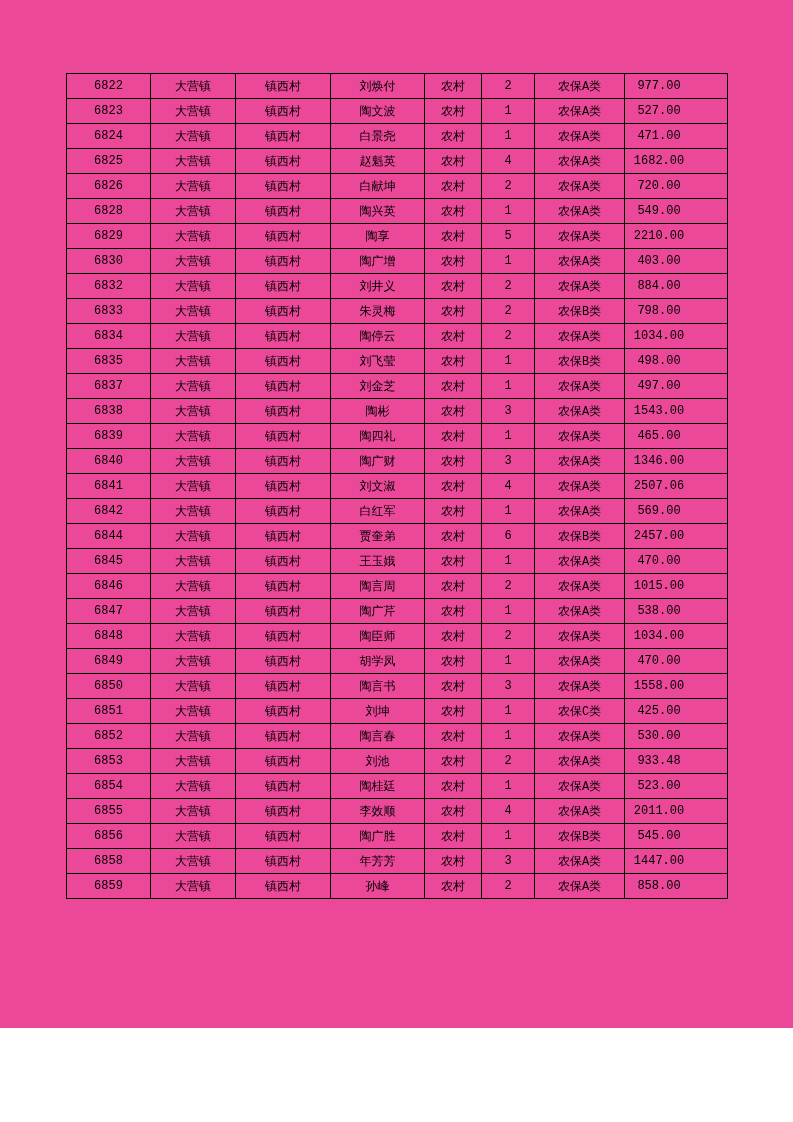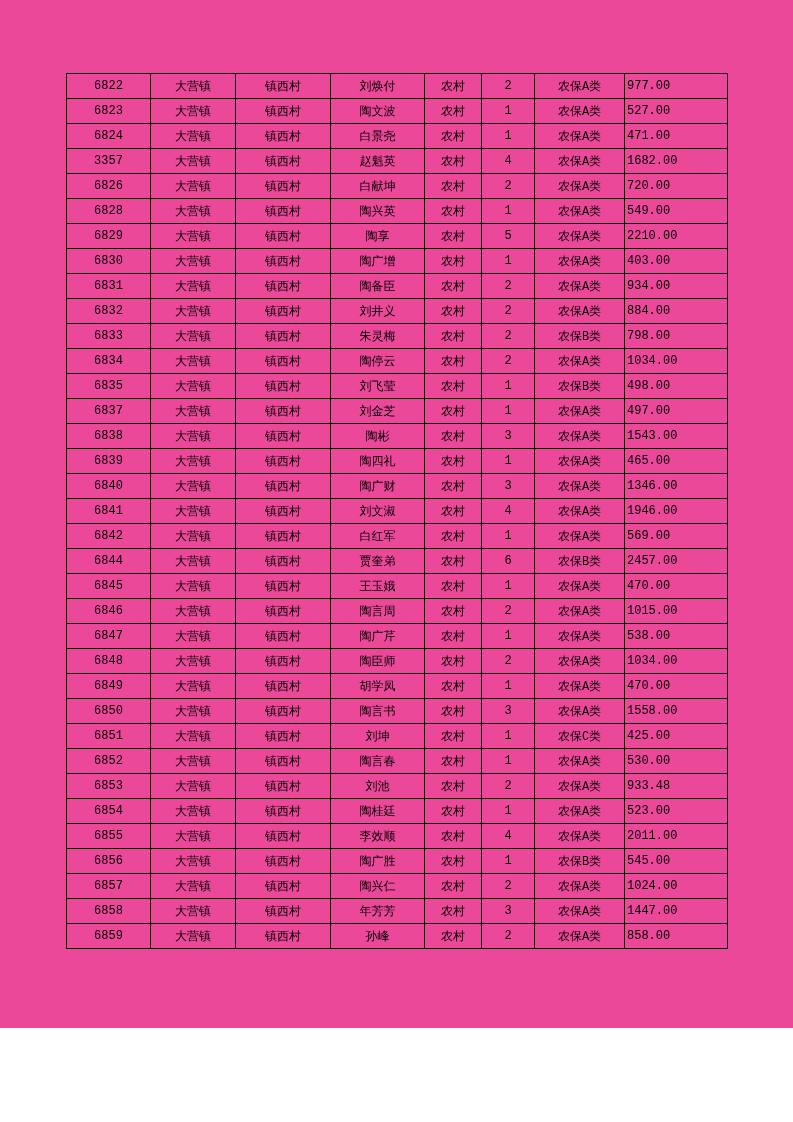--- a/index.html
+++ b/index.html
@@ -28,21 +28,21 @@
   table.data-table td {
     border: 1px solid #000000;
     height: 24px;
     padding: 0 2px;
     text-align: center;
     vertical-align: middle;
     white-space: nowrap;
     overflow: hidden;
   }
   table.data-table td.amount {
-    text-align: left;
+    text-align: center;
     padding-right: 36px;
   }
 </style>
 </head>
 <body>
 
 <div class="page">
   <table class="data-table">
     <colgroup>
       <col style="width:84px">
@@ -79,21 +79,21 @@
           <td>6824</td>
           <td>大营镇</td>
           <td>镇西村</td>
           <td>白景尧</td>
           <td>农村</td>
           <td>1</td>
           <td>农保A类</td>
           <td class="amount">471.00</td>
         </tr>
         <tr>
-          <td>3357</td>
+          <td>6825</td>
           <td>大营镇</td>
           <td>镇西村</td>
           <td>赵魁英</td>
           <td>农村</td>
           <td>4</td>
           <td>农保A类</td>
           <td class="amount">1682.00</td>
         </tr>
         <tr>
           <td>6826</td>
@@ -127,30 +127,20 @@
         </tr>
         <tr>
           <td>6830</td>
           <td>大营镇</td>
           <td>镇西村</td>
           <td>陶广增</td>
           <td>农村</td>
           <td>1</td>
           <td>农保A类</td>
           <td class="amount">403.00</td>
-        </tr>
-        <tr>
-          <td>6831</td>
-          <td>大营镇</td>
-          <td>镇西村</td>
-          <td>陶备臣</td>
-          <td>农村</td>
-          <td>2</td>
-          <td>农保A类</td>
-          <td class="amount">934.00</td>
         </tr>
         <tr>
           <td>6832</td>
           <td>大营镇</td>
           <td>镇西村</td>
           <td>刘井义</td>
           <td>农村</td>
           <td>2</td>
           <td>农保A类</td>
           <td class="amount">884.00</td>
@@ -226,21 +216,21 @@
           <td class="amount">1346.00</td>
         </tr>
         <tr>
           <td>6841</td>
           <td>大营镇</td>
           <td>镇西村</td>
           <td>刘文淑</td>
           <td>农村</td>
           <td>4</td>
           <td>农保A类</td>
-          <td class="amount">1946.00</td>
+          <td class="amount">2507.06</td>
         </tr>
         <tr>
           <td>6842</td>
           <td>大营镇</td>
           <td>镇西村</td>
           <td>白红军</td>
           <td>农村</td>
           <td>1</td>
           <td>农保A类</td>
           <td class="amount">569.00</td>
@@ -367,30 +357,20 @@
         </tr>
         <tr>
           <td>6856</td>
           <td>大营镇</td>
           <td>镇西村</td>
           <td>陶广胜</td>
           <td>农村</td>
           <td>1</td>
           <td>农保B类</td>
           <td class="amount">545.00</td>
-        </tr>
-        <tr>
-          <td>6857</td>
-          <td>大营镇</td>
-          <td>镇西村</td>
-          <td>陶兴仁</td>
-          <td>农村</td>
-          <td>2</td>
-          <td>农保A类</td>
-          <td class="amount">1024.00</td>
         </tr>
         <tr>
           <td>6858</td>
           <td>大营镇</td>
           <td>镇西村</td>
           <td>年芳芳</td>
           <td>农村</td>
           <td>3</td>
           <td>农保A类</td>
           <td class="amount">1447.00</td>

